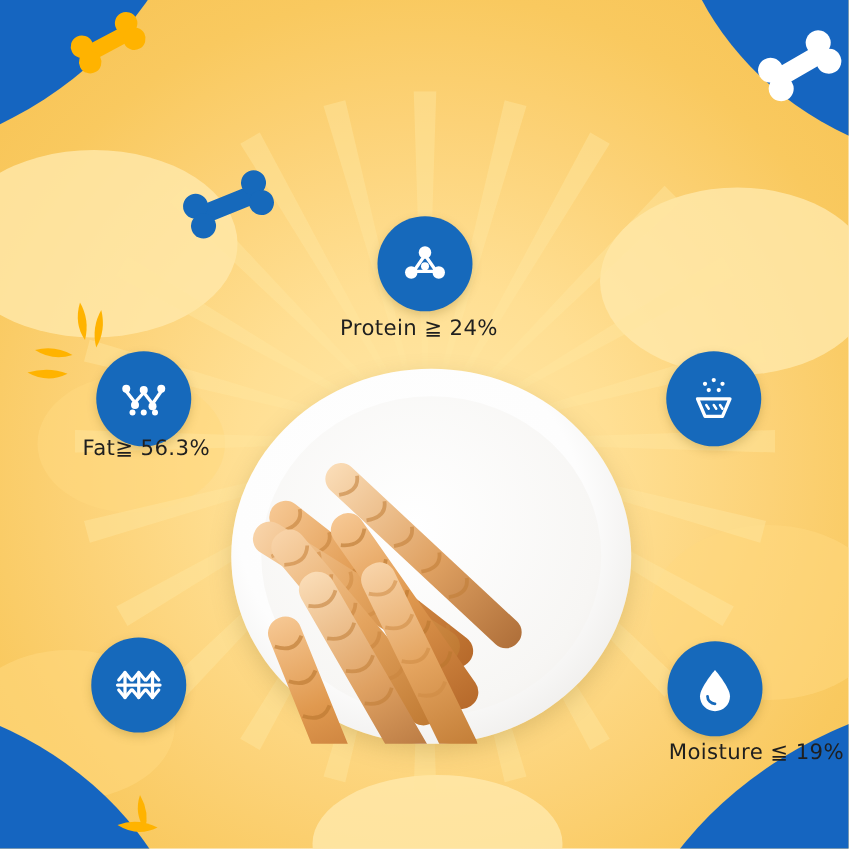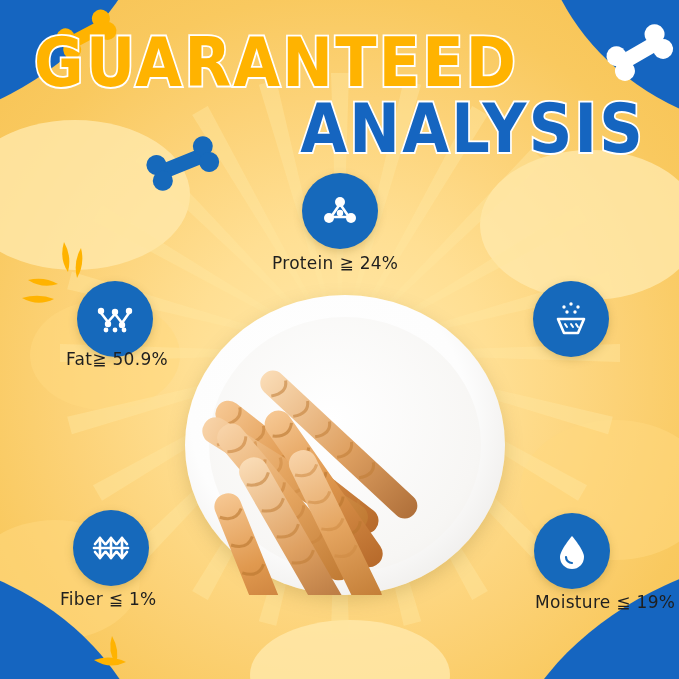--- a/index.html
+++ b/index.html
@@ -247,24 +247,20 @@
     </g>
   </svg>
 
   <svg class="sparkle" style="left:88px; top:630px;" width="70" height="50" viewBox="0 0 70 50">
     <g fill="#ffb300">
       <path d="M6 30 q16 -6 32 2 q-16 8 -32 -2 Z"></path>
       <path d="M24 6 q8 14 4 28 q-9 -13 -4 -28 Z"></path>
     </g>
   </svg>
 
-  <div class="headline">
-    <span class="word-guaranteed">GUARANTEED</span>
-    <span class="word-analysis">ANALYSIS</span>
-  </div>
 
   <div class="plate">
     <div class="plate-inner"></div>
     <svg class="chews" viewBox="0 0 320 300">
       <defs>
         <linearGradient id="gch" x1="0" y1="0" x2="0" y2="1">
           <stop offset="0%" stop-color="#f6c792"></stop>
           <stop offset="45%" stop-color="#e0994f"></stop>
           <stop offset="100%" stop-color="#b76a2b"></stop>
         </linearGradient>
@@ -350,21 +346,21 @@
         <circle cx="16" cy="28" r="3.2"></circle>
         <circle cx="23" cy="16" r="3.2"></circle>
         <circle cx="30" cy="29" r="3.2"></circle>
         <circle cx="37" cy="15" r="3.2"></circle>
         <circle cx="14" cy="34" r="2.4"></circle>
         <circle cx="23" cy="34" r="2.4"></circle>
         <circle cx="32" cy="34" r="2.4"></circle>
       </g>
     </svg>
   </div>
-  <div class="item-label" style="left:66px; top:349px;">Fat≧ 50.9%</div>
+  <div class="item-label" style="left:66px; top:349px;">Fat≧ 56.3%</div>
 
   <div class="badge" style="left:533px; top:281px;">
     <svg width="46" height="46" viewBox="0 0 46 46">
       <g fill="#ffffff">
         <circle cx="16" cy="11" r="1.7"></circle>
         <circle cx="23" cy="8" r="1.7"></circle>
         <circle cx="30" cy="11" r="1.7"></circle>
         <circle cx="19" cy="16" r="1.7"></circle>
         <circle cx="27" cy="16" r="1.7"></circle>
       </g>
@@ -378,21 +374,20 @@
   <div class="badge" style="left:73px; top:510px;">
     <svg width="48" height="48" viewBox="0 0 48 48">
       <g stroke="#ffffff" stroke-width="2.6" stroke-linecap="round" fill="none">
         <path d="M7 24 L41 24"></path>
         <path d="M13 14 L13 34 M24 14 L24 34 M35 14 L35 34"></path>
         <path d="M13 14 L8 20 M13 14 L18 20 M24 14 L19 20 M24 14 L29 20 M35 14 L30 20 M35 14 L40 20"></path>
         <path d="M13 34 L8 28 M13 34 L18 28 M24 34 L19 28 M24 34 L29 28 M35 34 L30 28 M35 34 L40 28"></path>
       </g>
     </svg>
   </div>
-  <div class="item-label" style="left:60px; top:589px;">Fiber ≦ 1%</div>
 
   <div class="badge" style="left:534px; top:513px;">
     <svg width="44" height="44" viewBox="0 0 44 44">
       <path d="M22 7 C22 7 34 21 34 28 A12 12 0 0 1 10 28 C10 21 22 7 22 7 Z" fill="#ffffff"></path>
       <path d="M16 28 a6 6 0 0 0 6 6" stroke="#1669bb" stroke-width="2.2" fill="none" stroke-linecap="round"></path>
     </svg>
   </div>
   <div class="item-label" style="left:492px; top:592px;margin-left:43px;">Moisture ≦ 19%</div>
 
 </div>

